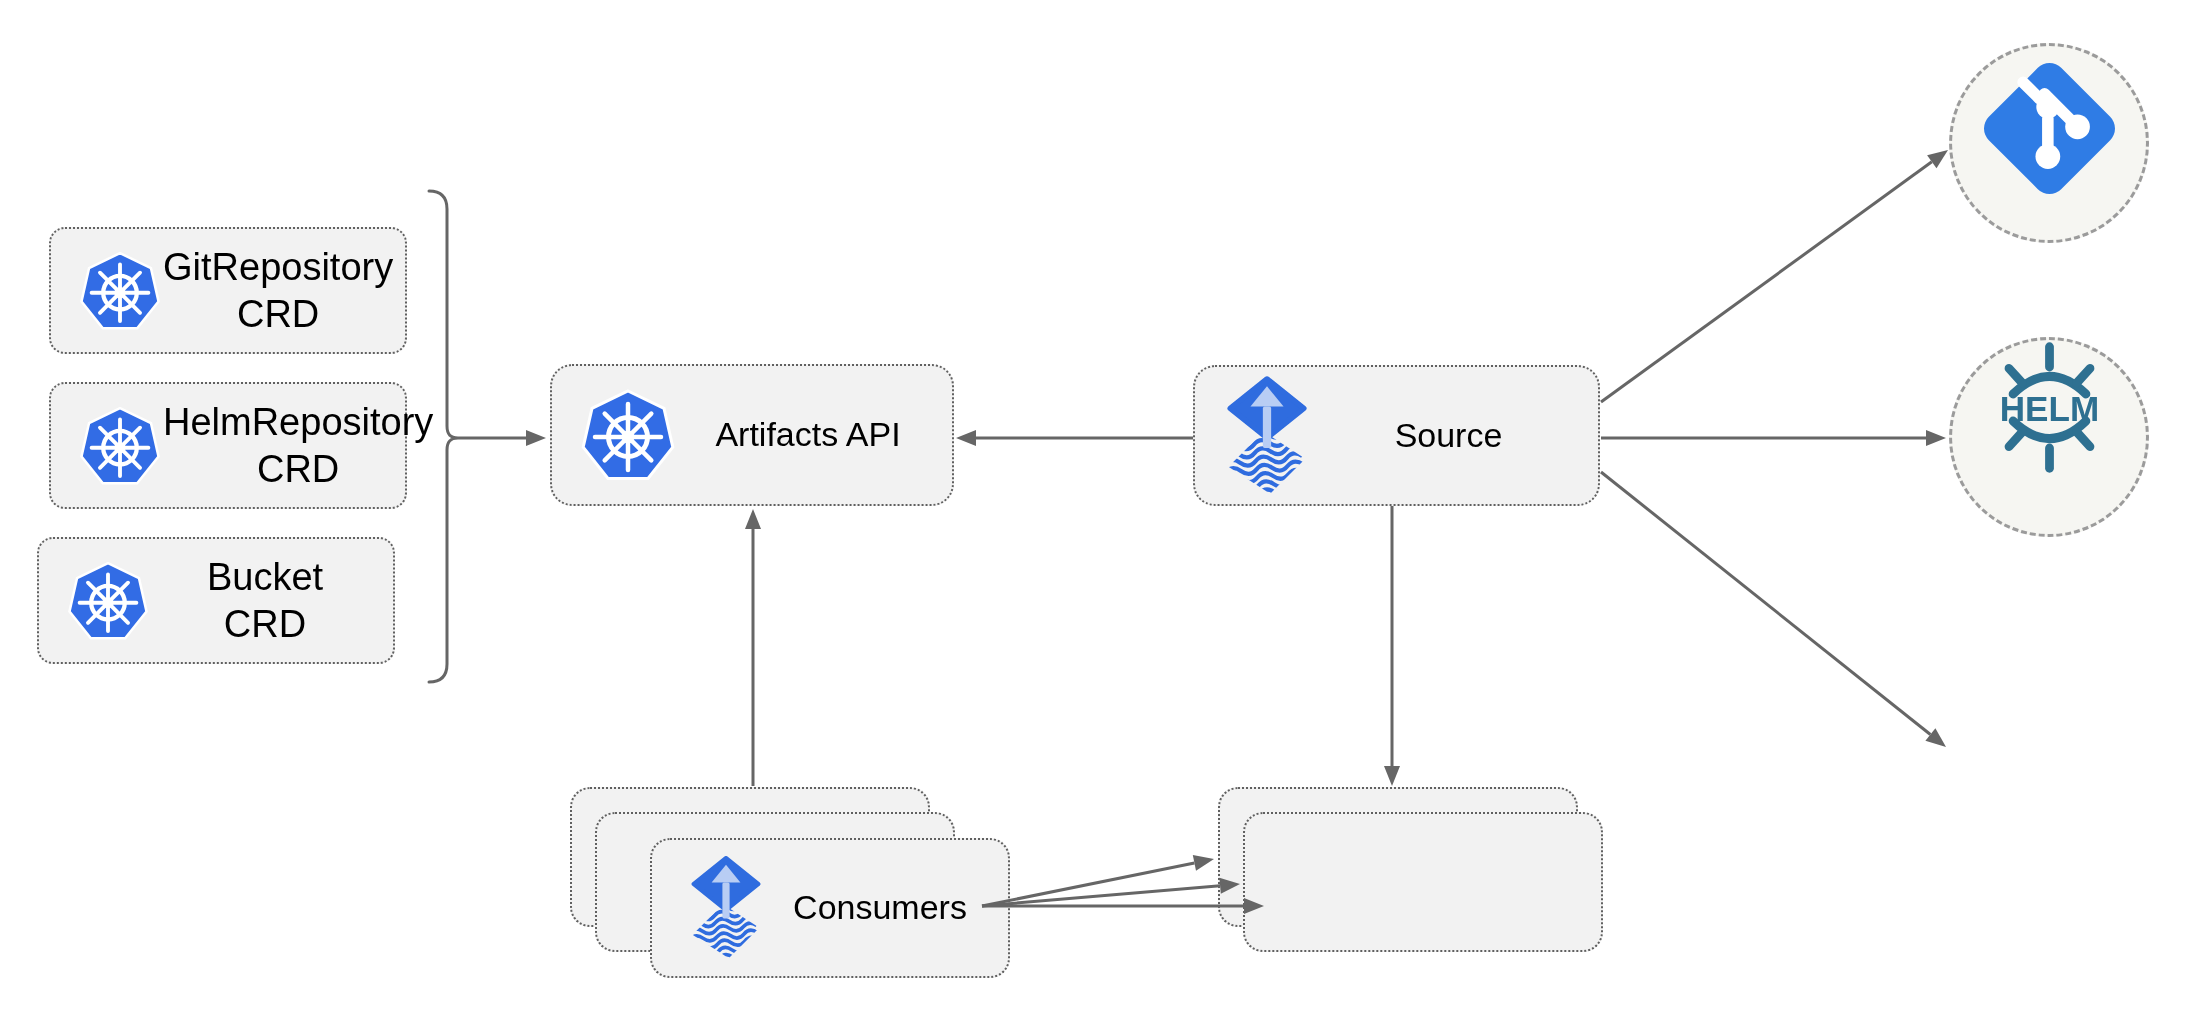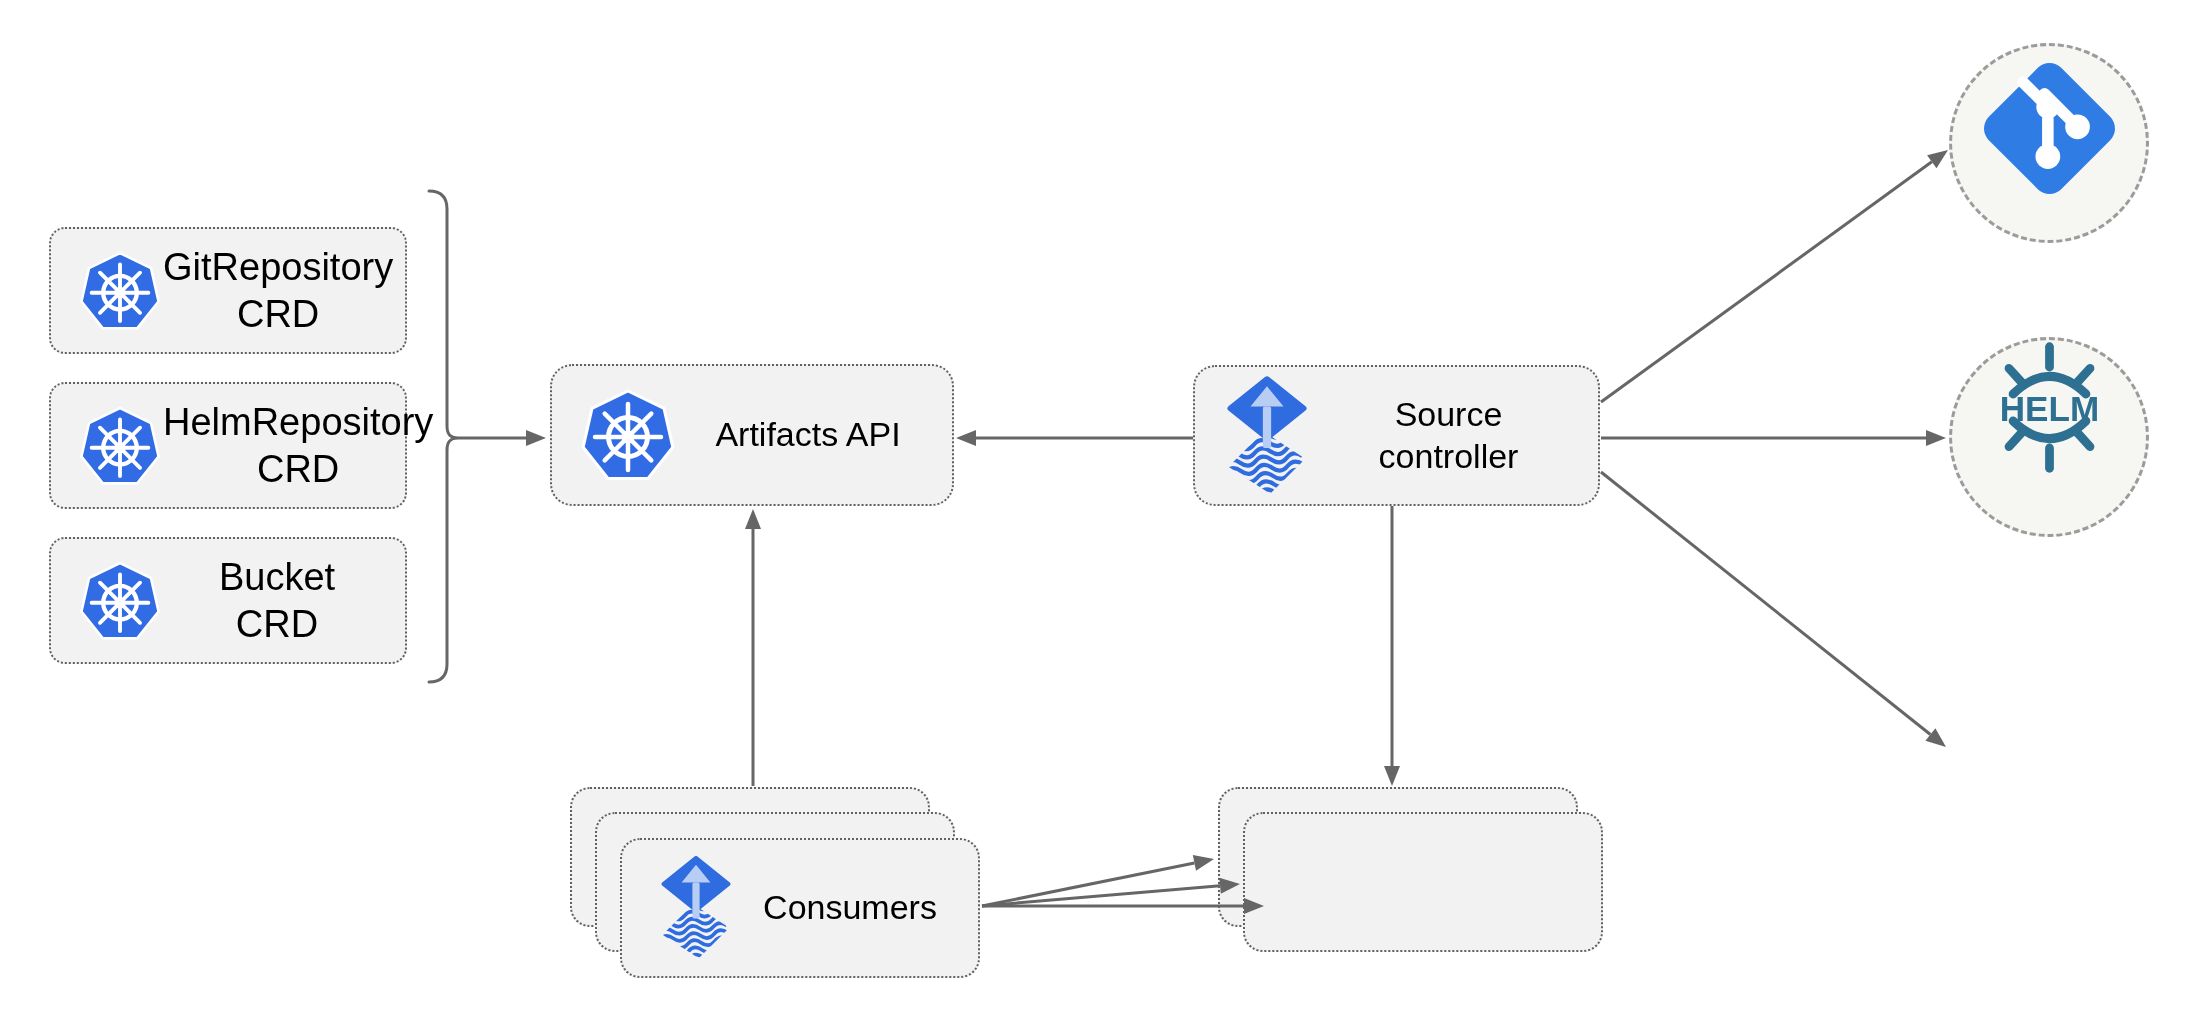--- a/index.html
+++ b/index.html
@@ -163,21 +163,21 @@
   <div class="node" style="left:49px;top:382px;width:358px;height:127px;border-radius:16px">
     <svg class="icon" width="86" height="86" viewBox="0 0 100 100">
         <use href="#ic-k8s"></use>
       </svg>
     <div class="label">
       <div>HelmRepository</div>
       <div>CRD</div>
     </div>
   </div>
 
-  <div class="node" style="left:49px;top:537px;width:358px;height:127px;border-radius:16px">
+  <div class="node" style="left:37px;top:537px;width:358px;height:127px;border-radius:16px">
     <svg class="icon" width="86" height="86" viewBox="0 0 100 100">
         <use href="#ic-k8s"></use>
       </svg>
     <div class="label">
       <div>Bucket</div>
       <div>CRD</div>
     </div>
   </div>
 
   <div class="node" style="left:550px;top:364px;width:404px;height:142px;border-radius:22px">
@@ -186,27 +186,26 @@
       </svg>
     <div class="label big">Artifacts API</div>
   </div>
 
   <div class="node" style="left:1193px;top:365px;width:407px;height:141px;border-radius:22px">
     <svg class="icon" width="92" height="120" viewBox="0 0 100 130">
         <use href="#ic-flux"></use>
       </svg>
     <div class="label big">
       <div>Source</div>
-      <div>controller</div>
     </div>
   </div>
 
   <div class="stack-layer z1" style="left:570px;top:787px;width:360px;height:140px"></div>
   <div class="stack-layer z2" style="left:595px;top:812px;width:360px;height:140px"></div>
-  <div class="stack-layer z3" style="left:620px;top:838px;width:360px;height:140px">
+  <div class="stack-layer z3" style="left:650px;top:838px;width:360px;height:140px">
     <svg class="icon" width="80" height="104" viewBox="0 0 100 130" style="margin-left:34px">
         <use href="#ic-flux"></use>
       </svg>
     <div class="label big">Consumers</div>
   </div>
 
   <div class="stack-layer z1" style="left:1218px;top:787px;width:360px;height:140px"></div>
   <div class="stack-layer z2" style="left:1243px;top:812px;width:360px;height:140px"></div>
 
   <div class="endpoint" style="left:1949px;top:43px">

